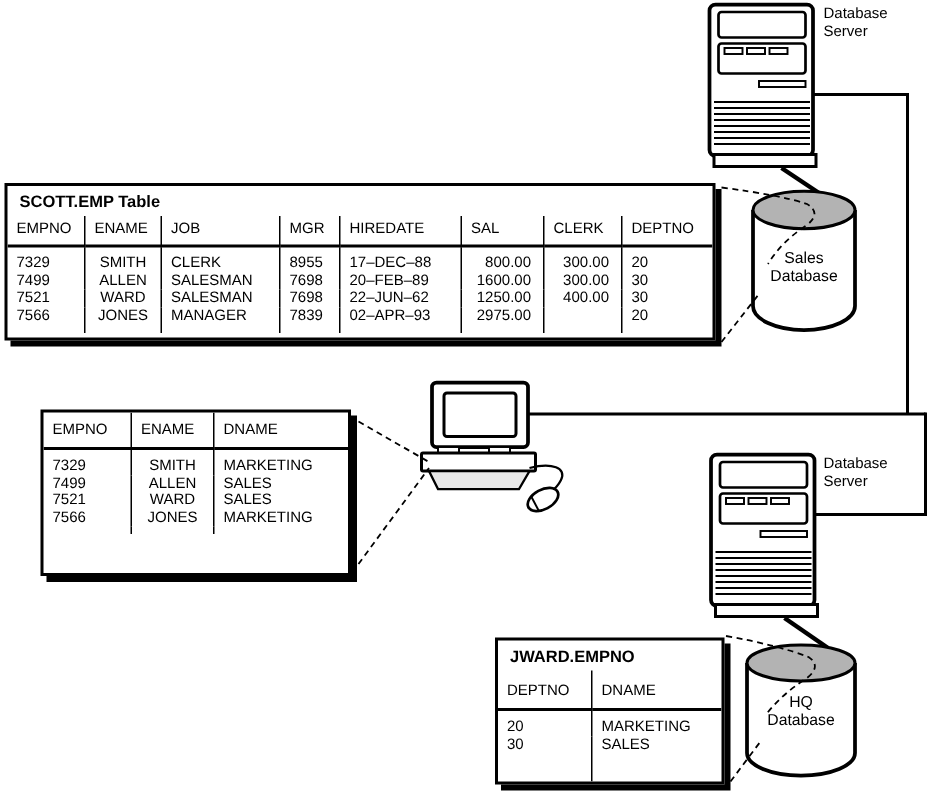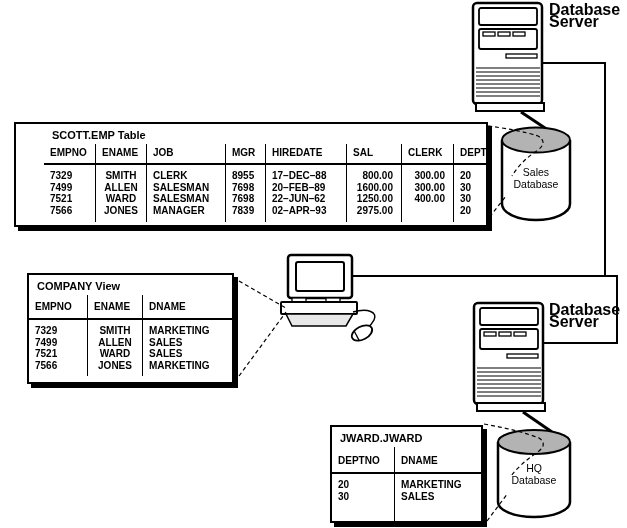--- a/index.html
+++ b/index.html
@@ -4,41 +4,41 @@
 <style>
   * { box-sizing: border-box; margin: 0; padding: 0; }
   body { background: #fff; font-family: "Liberation Sans", sans-serif; }
   #stage { position: relative; width: 627px; height: 528px; background: #ffffff; overflow: hidden; }
   #diagram-svg { position: absolute; left: 0; top: 0; }
 
   
   .tbl { position: absolute; background: #fff; border: 2px solid #000;
          box-shadow: 4px 4px 0 #000; overflow: hidden; }
   .tbl-title { font-weight: bold; font-size: 11px; padding: 5px 0 3px 8px; white-space: nowrap; }
-  .grid { display: grid; font-weight: bold; }
+  .grid { display: grid; }
   .scott  .grid { grid-template-columns: 52px 51px 79px 40px 81px 55px 52px 1fr; }
   .company .grid { grid-template-columns: 59px 55px 1fr; }
   .jward  .grid { grid-template-columns: 63px 1fr; }
 
   .th { font-size: 10px; padding: 3px 0 5px 6px; border-right: 1.5px solid #000;
         border-bottom: 2px solid #000; white-space: nowrap; }
   .td { font-size: 10px; line-height: 11.5px; padding: 0 0 0 6px;
         border-right: 1.5px solid #000; white-space: nowrap; }
   .company .th { padding-top: 6px; padding-bottom: 6px; }
   .jward   .th { padding-top: 8px; padding-bottom: 6px; }
   .last { border-right: none !important; }
   .fr { padding-top: 5px; }            
   .ca { text-align: center; padding-left: 0; }   
   .ra { text-align: right; padding-right: 8px; padding-left: 0; } 
   .sp { height: 6px; }                 
   .company .sp { height: 5px; }
   .jward   .sp { height: 19px; }
 
   
-  .lbl { position: absolute; font-weight: bold; font-size: 16px; line-height: 11.5px; }
+  .lbl { position: absolute; font-weight: normal; font-size: 10px; line-height: 11.5px; }
   .cyl-lbl { position: absolute; font-size: 10.5px; line-height: 12px; text-align: center;
              font-weight: normal; }
 </style>
 </head>
 <body>
 
 <div id="stage">
 
   <svg id="diagram-svg" width="627" height="528" viewBox="0 0 627 528">
 
@@ -91,21 +91,21 @@
     <g fill="none" stroke="#000" stroke-width="1.2" stroke-dasharray="4,3">
       <path d="M481,125 Q520,130 538,136 Q548,142 538,150 Q521,161 512,176"></path>
       <path d="M481,228 L506,196"></path>
       <path d="M239,281 L286,308"></path>
       <path d="M239,376 L286,312"></path>
       <path d="M484,424 Q518,430 539,438 Q548,444 538,452 Q521,463 511,476"></path>
       <path d="M487,521 L508,493"></path>
     </g>
   </svg>
 
-  <div class="tbl scott" style="left:14px; top:122px; width:474px; height:105px;padding-left:28px;">
+  <div class="tbl scott" style="left:3px; top:122px; width:474px; height:105px;">
     <div class="tbl-title">SCOTT.EMP Table</div>
     <div class="grid">
       <div class="th">EMPNO</div>
       <div class="th">ENAME</div>
       <div class="th">JOB</div>
       <div class="th">MGR</div>
       <div class="th">HIREDATE</div>
       <div class="th">SAL</div>
       <div class="th">CLERK</div>
       <div class="th last">DEPTNO</div>
@@ -151,21 +151,20 @@
       <div class="td sp"></div>
       <div class="td sp"></div>
       <div class="td sp"></div>
       <div class="td sp"></div>
       <div class="td sp"></div>
       <div class="td sp last"></div>
     </div>
   </div>
 
   <div class="tbl company" style="left:27px; top:273px; width:207px; height:111px;">
-    <div class="tbl-title">COMPANY View</div>
     <div class="grid">
       <div class="th">EMPNO</div>
       <div class="th">ENAME</div>
       <div class="th last">DNAME</div>
 
       <div class="td fr">7329</div>
       <div class="td fr ca">SMITH</div>
       <div class="td fr last">MARKETING</div>
 
       <div class="td">7499</div>
@@ -180,21 +179,21 @@
       <div class="td ca">JONES</div>
       <div class="td last">MARKETING</div>
 
       <div class="td sp"></div>
       <div class="td sp"></div>
       <div class="td sp last"></div>
     </div>
   </div>
 
   <div class="tbl jward" style="left:330px; top:425px; width:153px; height:98px;">
-    <div class="tbl-title">JWARD.JWARD</div>
+    <div class="tbl-title">JWARD.EMPNO</div>
     <div class="grid">
       <div class="th">DEPTNO</div>
       <div class="th last">DNAME</div>
 
       <div class="td fr">20</div>
       <div class="td fr last">MARKETING</div>
 
       <div class="td">30</div>
       <div class="td last">SALES</div>
 

